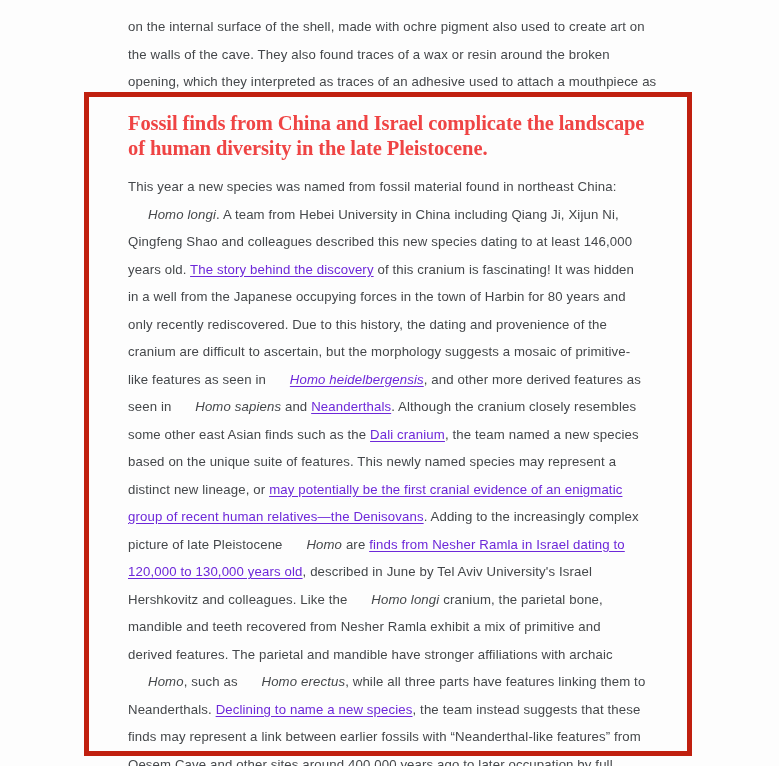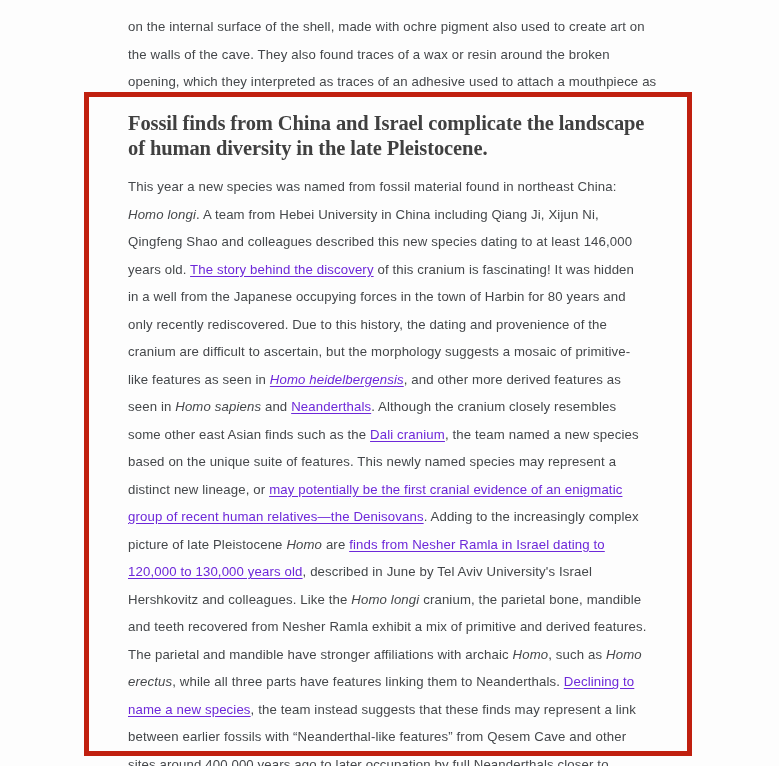--- a/index.html
+++ b/index.html
@@ -50,37 +50,37 @@
   .callout-inner {
     padding: 14px 24px 10px 39px;
     box-sizing: border-box;
   }
 
   .callout-title {
     font-family: "Liberation Serif", "DejaVu Serif", serif;
     font-weight: bold;
     font-size: 20.5px;
     line-height: 25px;
-    color: #404040;
+    color: #ef4444;
     margin: 0 0 12px 0;
     letter-spacing: -0.005em;
     width: 520px;
   }
 
   .callout-body {
     font-size: 13.2px;
     line-height: 27.5px;
     color: #44474a;
     letter-spacing: 0.01em;
     width: 520px;
     margin: 0;
   }
 
   
-  .it { font-style: italic; }
+  .it { font-style: italic; margin-left: 20px; }
   .lnk {
     color: #6d28d9;
     text-decoration: underline;
     text-underline-offset: 2px;
     cursor: pointer;
   }
   .lnk.it { font-style: italic; }
 </style>
 </head>
 <body>

